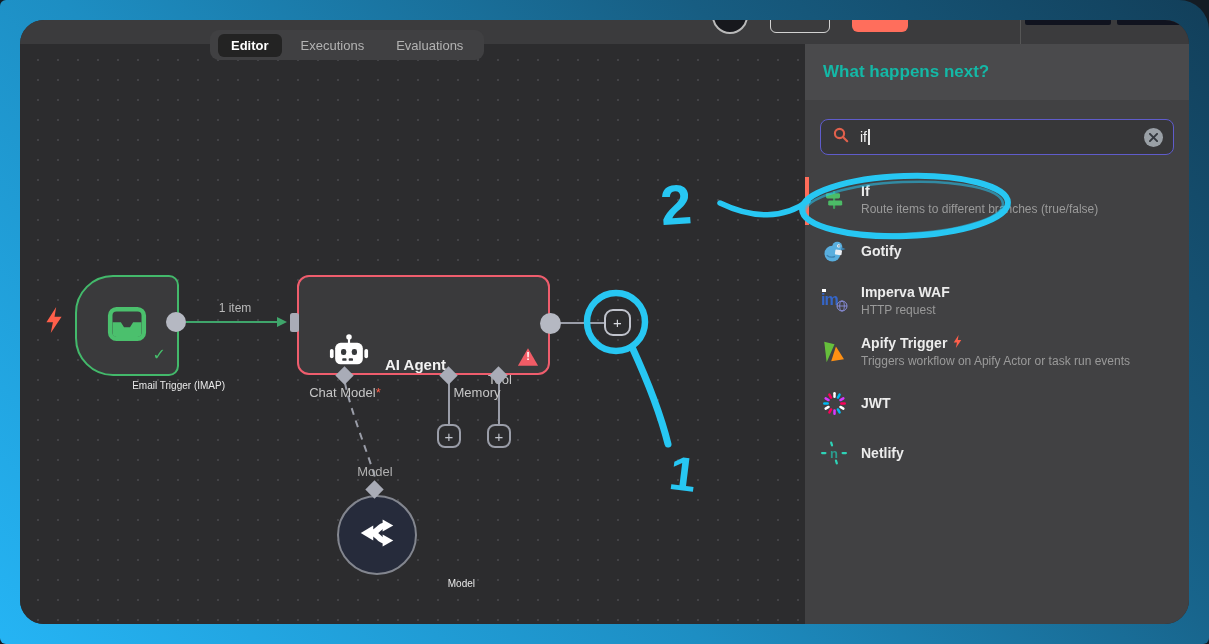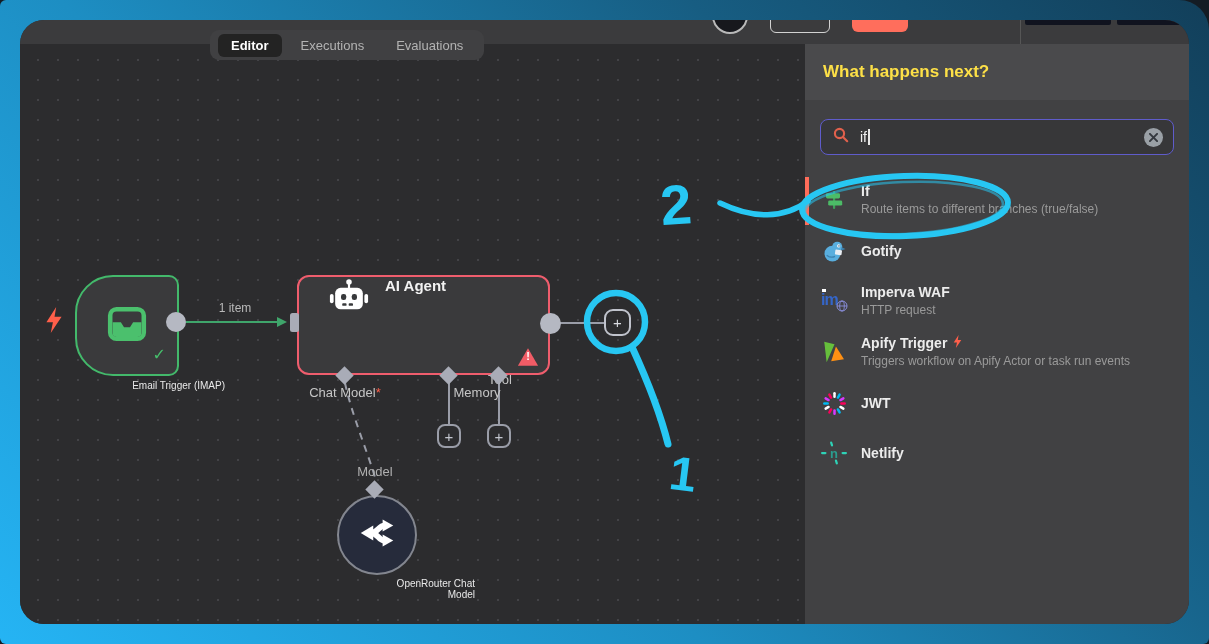--- a/index.html
+++ b/index.html
@@ -25,39 +25,39 @@
   .conn{position:absolute;left:0;top:0;width:1169px;height:604px;z-index:3;pointer-events:none;}
 
   .node-label{position:absolute;color:#e9e9e9;font-size:10px;text-align:right;z-index:5;}
   .port-label{position:absolute;color:#c6c6c6;font-size:13px;text-align:center;z-index:5;}
   .req{color:#ff5f4a;}
 
   .trigger-node{position:absolute;left:55px;top:255px;width:100px;height:97px;background:#3a3a3c;border:2px solid #43b96b;border-radius:38px 10px 10px 38px;z-index:4;display:flex;align-items:center;justify-content:center;}
   .check{position:absolute;right:11px;bottom:10px;color:#46c06c;font-size:16px;font-weight:700;}
   .bolt-left{position:absolute;left:25px;top:287px;z-index:5;}
 
-  .agent-node{position:absolute;left:277px;top:255px;width:253px;height:100px;background:#3a3a3c;border:2px solid #ef5d6d;border-radius:12px;z-index:4;display:flex;align-items:flex-start;padding-left:30px;box-sizing:border-box;gap:16px;}
+  .agent-node{position:absolute;left:277px;top:255px;width:253px;height:100px;background:#3a3a3c;border:2px solid #ef5d6d;border-radius:12px;z-index:4;display:flex;align-items:flex-end;padding-left:30px;box-sizing:border-box;gap:16px;}
   .agent-title{color:#f2f2f2;font-size:15px;font-weight:700;}
   .warn{position:absolute;right:9px;bottom:6px;width:22px;height:20px;}
   .warn svg{display:block}
   .warn .wm{position:absolute;left:0;top:3px;width:22px;text-align:center;color:#ffffff;font-size:11px;font-weight:700;}
 
   .out-circle{position:absolute;width:20px;height:20px;border-radius:50%;background:#b5b8c2;z-index:5;}
   .in-stub{position:absolute;left:270px;top:293px;width:9px;height:19px;border-radius:2.5px;background:#a9acb7;z-index:5;}
   .diamond{position:absolute;width:13px;height:13px;background:#a9acb7;transform:rotate(45deg);z-index:6;}
 
   .plusbtn{position:absolute;box-sizing:border-box;border:2px solid #9a9da8;border-radius:8px;background:#2c2c2e;color:#c3c6cf;display:flex;align-items:center;justify-content:center;font-size:15px;font-weight:400;z-index:5;}
   .plus-main{left:584px;top:289px;width:27px;height:27px;border-color:#c0c3cc;color:#dadce2;border-radius:9px;}
   .plus-sm{width:24px;height:24px;}
 
   .model-node{position:absolute;left:317px;top:475px;width:76px;height:76px;border-radius:50%;background:#262b3b;border:2px solid #83868f;z-index:4;display:flex;align-items:center;justify-content:center;}
 
   
   .panel{position:absolute;left:785px;top:24px;width:384px;height:580px;background:#414143;z-index:8;}
-  .panel-header{height:56px;background:#4a4a4c;display:flex;align-items:center;padding:0 18px;color:#fde047;font-size:17px;font-weight:700;}
+  .panel-header{height:56px;background:#4a4a4c;display:flex;align-items:center;padding:0 18px;color:#14b8a6;font-size:17px;font-weight:700;}
   .searchwrap{padding:19px 15px 20px 15px;}
   .searchbox{position:relative;height:36px;box-sizing:border-box;border:1px solid #5f5ccb;border-radius:8px;background:#373739;display:flex;align-items:center;padding:0 12px;}
   .sval{color:#f0f0f0;font-size:14px;margin-left:11px;}
   .caret{width:1.5px;height:16px;background:#e6e6e6;margin-left:1px;}
   .clear{position:absolute;right:10px;top:8px;width:19px;height:19px;border-radius:50%;background:#9aa0a6;display:flex;align-items:center;justify-content:center;}
 
   .list{display:flex;flex-direction:column;}
   .row{position:relative;display:flex;align-items:center;gap:14px;padding:12px 8px 12px 16px;}
   .row.twoline{padding:8px 8px 9px 16px;}
   .ic{width:26px;flex:0 0 26px;display:flex;align-items:center;justify-content:center;position:relative;}
@@ -169,21 +169,20 @@
         <svg width="40" height="40" viewBox="0 0 32 32">
           <polygon points="3,16 13,10 13,22" fill="#fff"></polygon>
           <path d="M11 16 C17 16 17 10 22 10" stroke="#fff" stroke-width="4.6" fill="none"></path>
           <polygon points="20.5,5.2 29,10 20.5,14.8" fill="#fff"></polygon>
           <path d="M11 16 C17 16 17 22 22 22" stroke="#fff" stroke-width="4.6" fill="none"></path>
           <polygon points="20.5,17.2 29,22 20.5,26.8" fill="#fff"></polygon>
         </svg>
       </span>
     </div>
     <div class="node-label" style="left:255px;top:558px;width:200px;">
-      <div>OpenRouter Chat</div>
       <div>Model</div>
     </div>
 
     <div class="panel">
       <div class="panel-header">What happens next?</div>
       <div class="searchwrap">
         <div class="searchbox">
           <span>
             <svg width="16" height="16" viewBox="0 0 16 16">
                 <circle cx="6.5" cy="6.5" r="4.6" stroke="#e0604c" stroke-width="2.1" fill="none"></circle>

